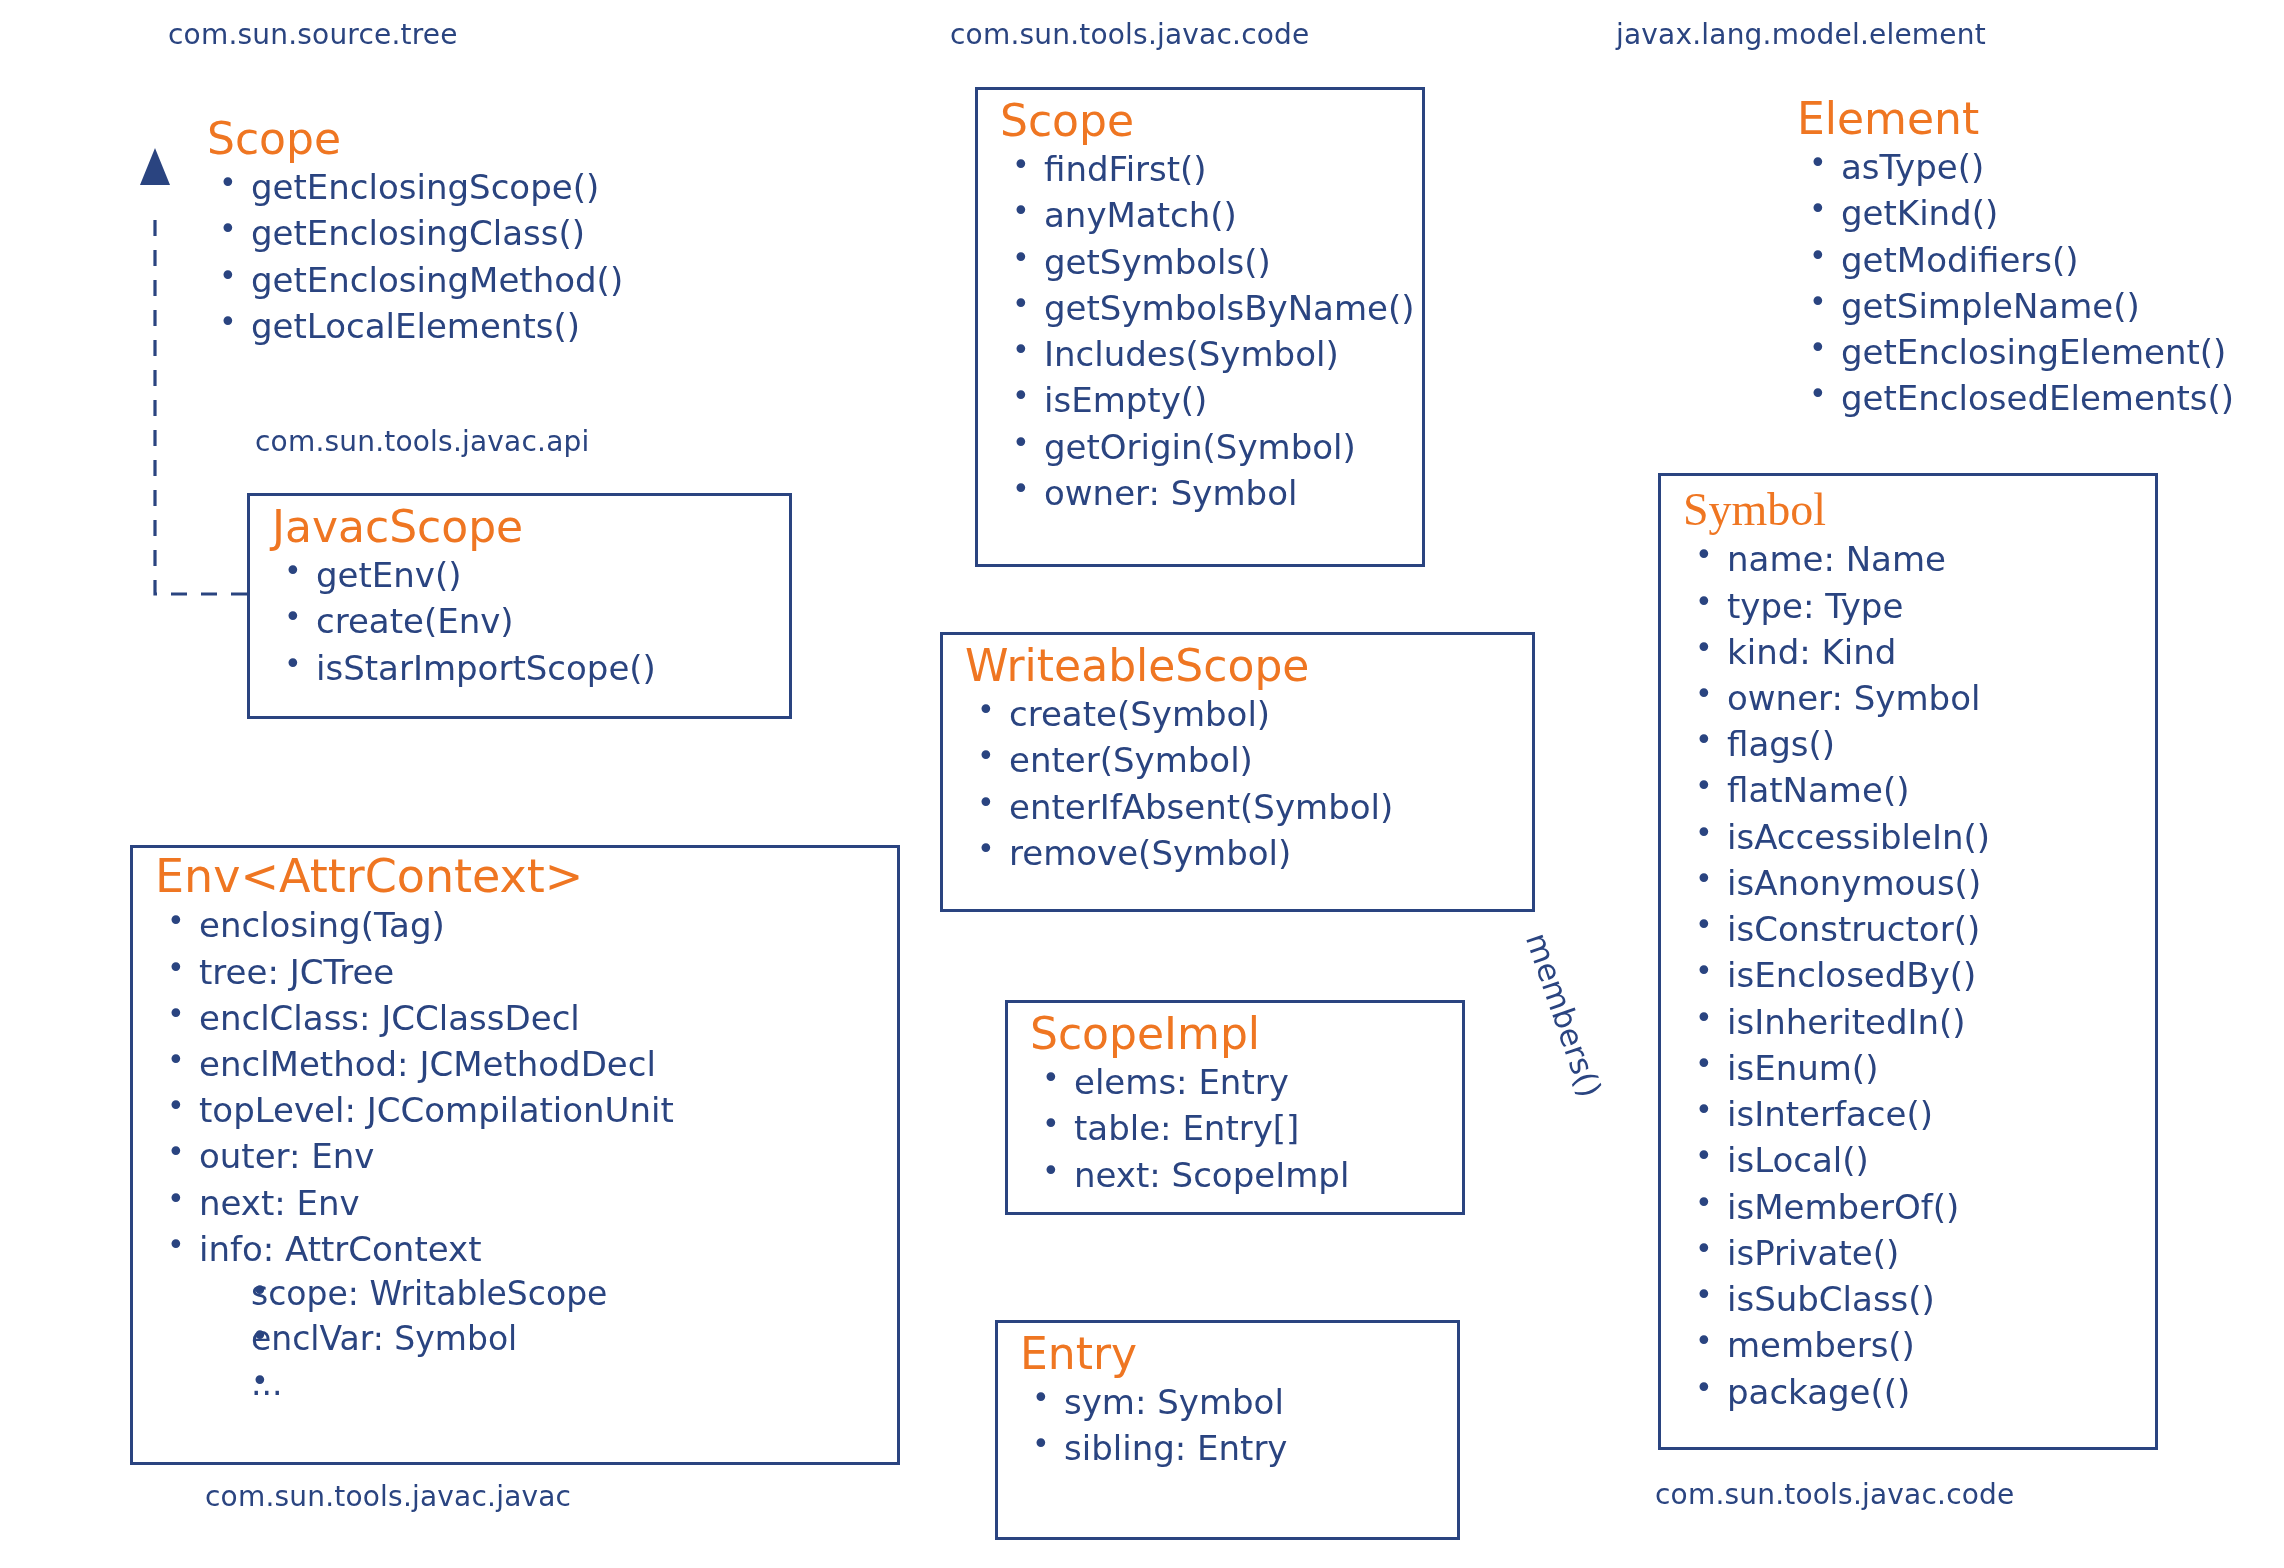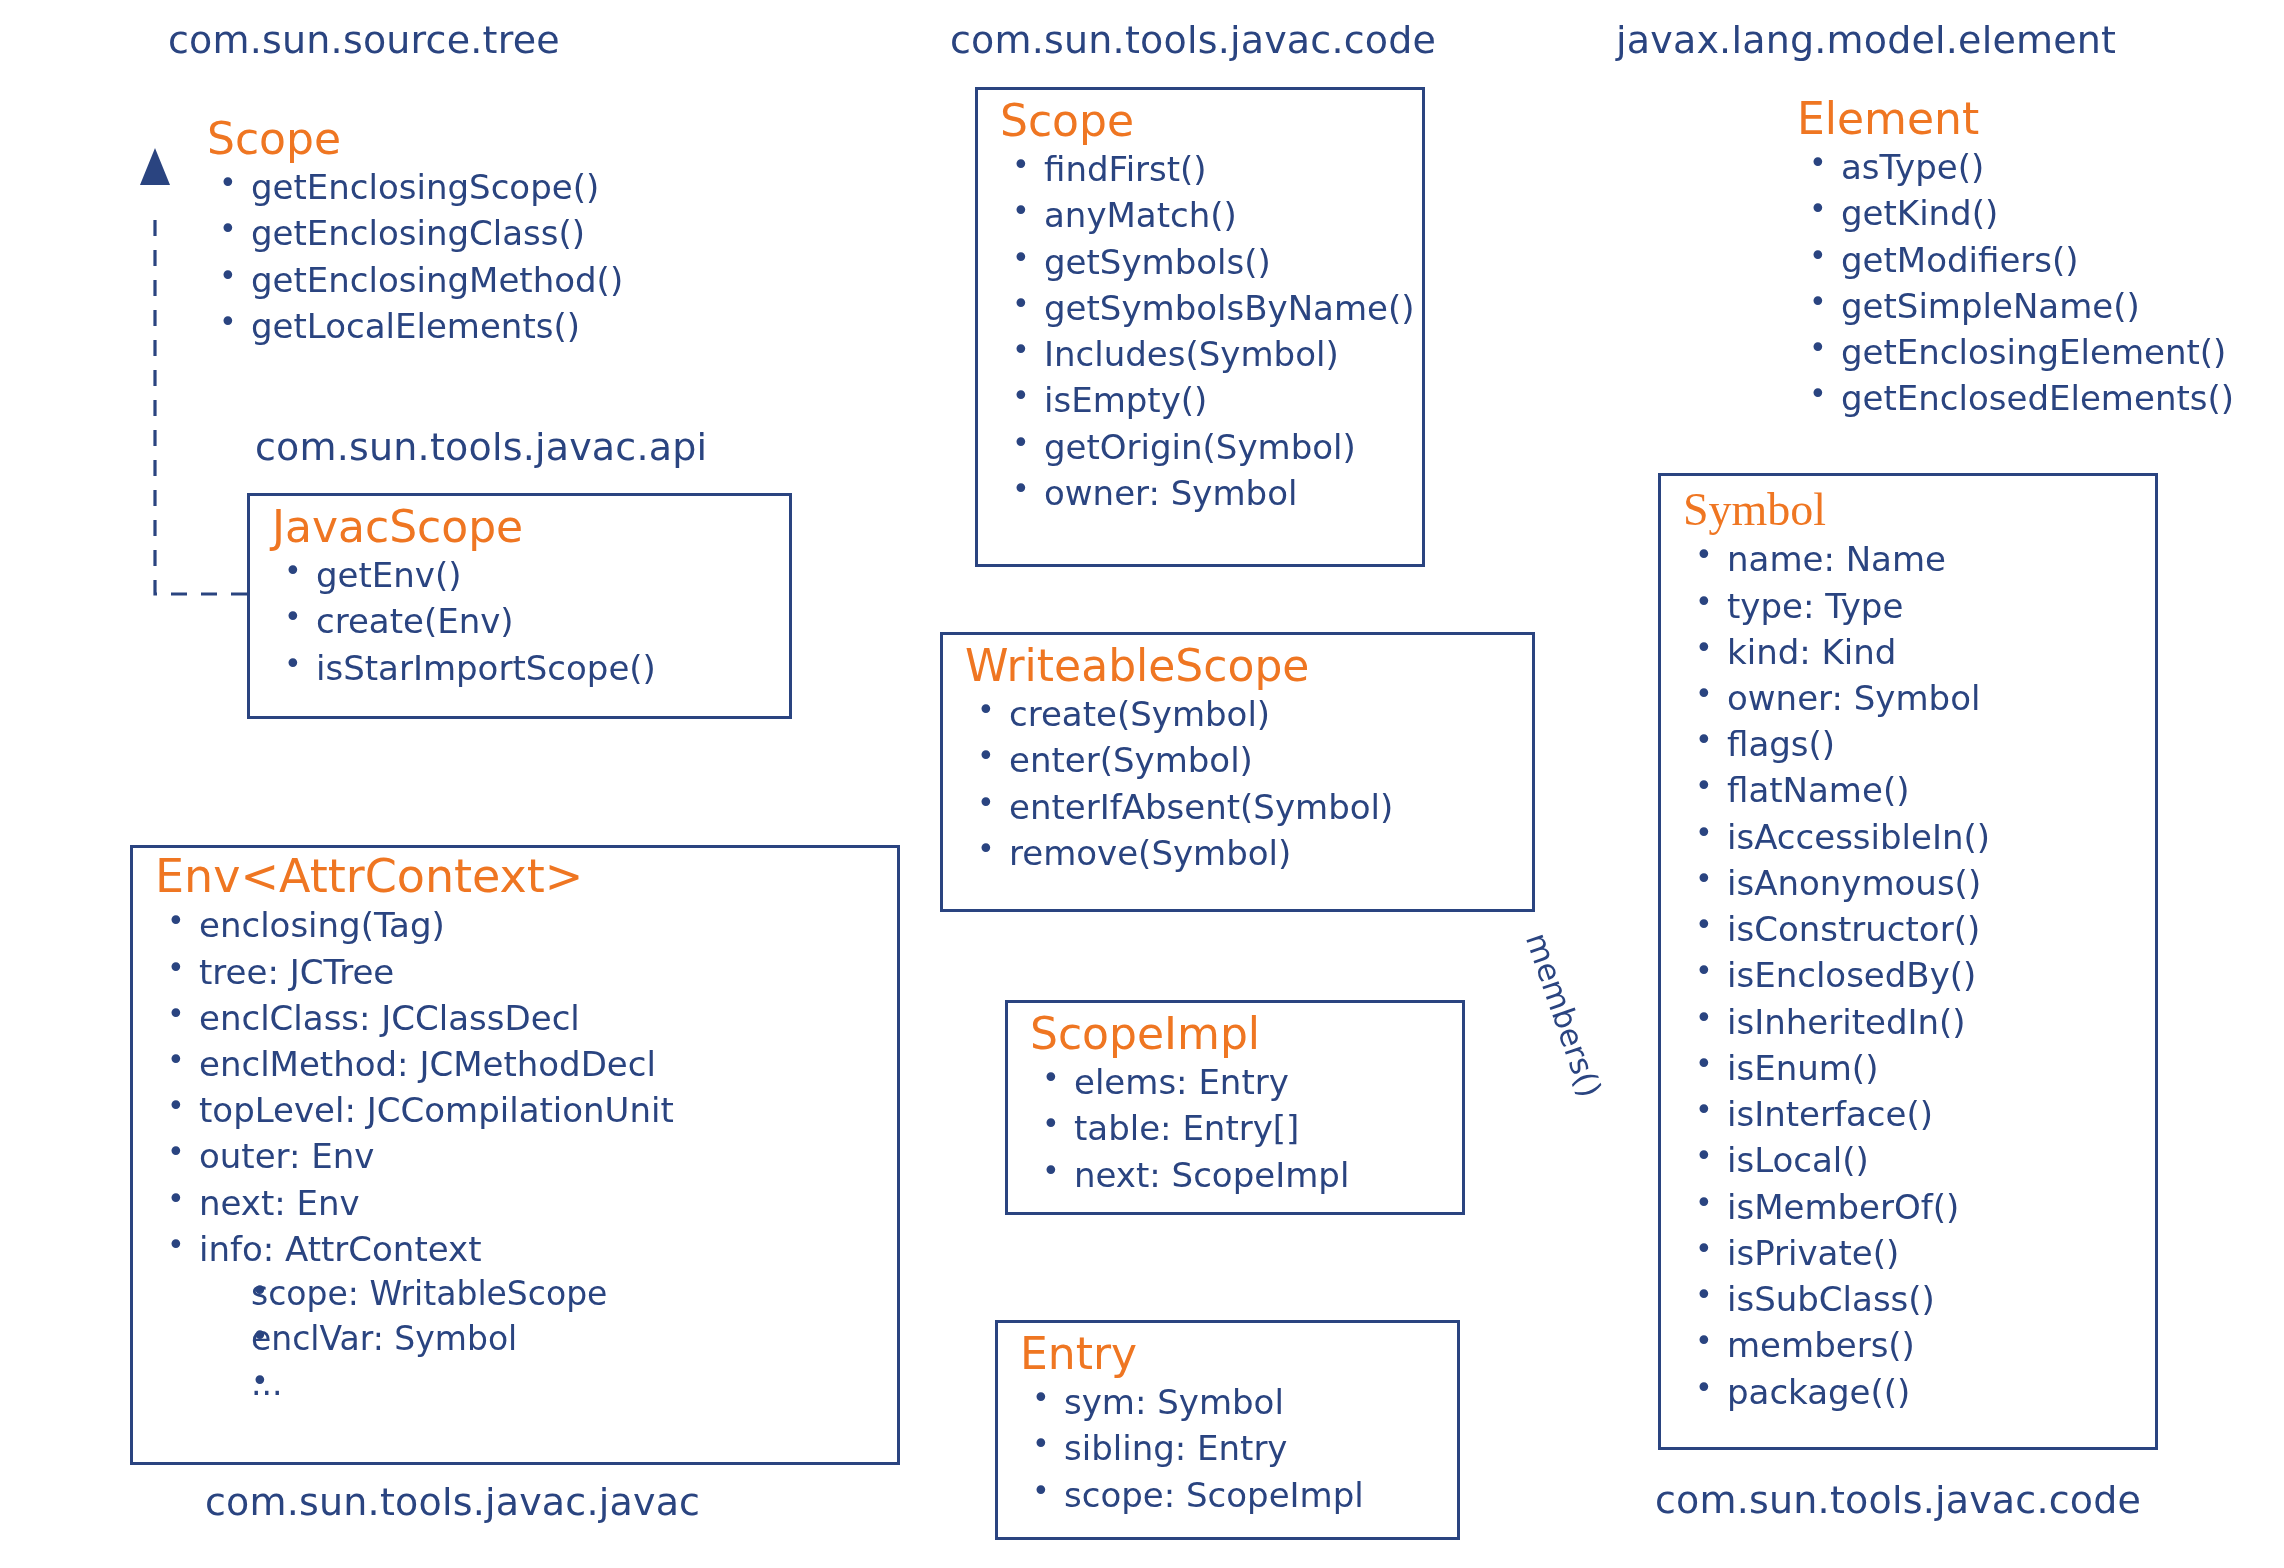--- a/index.html
+++ b/index.html
@@ -1,21 +1,21 @@
 <!DOCTYPE html>
 <html><head>
 <meta charset="utf-8">
 <style>
   html,body{margin:0;padding:0;background:#ffffff;}
   body{width:2284px;height:1568px;position:relative;overflow:hidden;
        font-family:"DejaVu Sans", sans-serif;}
   #stage{position:absolute;left:0;top:0;width:2284px;height:1568px;}
   svg.edges{position:absolute;left:0;top:0;width:2284px;height:1568px;pointer-events:none;}
 
-  .pkg{position:absolute;color:#2a4480;font-size:38px;letter-spacing:.2px;white-space:nowrap;}
+  .pkg{position:absolute;color:#2a4480;font-size:28px;letter-spacing:.2px;white-space:nowrap;}
 
   .cls{position:absolute;box-sizing:border-box;}
   .cls.boxed{border:3px solid #2a4480;background:#ffffff;}
   .cls .title{color:#ef7622;font-size:44px;line-height:1.05;padding:8px 0 2px 22px;white-space:nowrap;}
   .cls ul{list-style:none;margin:0;padding:0 0 10px 0;}
   .cls li{color:#2a4480;font-size:34px;line-height:1.36;white-space:nowrap;
           padding-left:66px;position:relative;}
   .cls li::before{content:"\2022";position:absolute;left:34px;top:-1px;font-size:30px;color:#2a4480;}
   .cls li.sub{padding-left:118px;font-size:33px;}
   .cls li.sub::before{left:118px;}
@@ -188,21 +188,20 @@
       <li>table: Entry[]</li>
       <li>next: ScopeImpl</li>
     </ul>
   </div>
 
   <div class="cls boxed" style="left:995px;top:1320px;width:465px;height:220px;">
     <div class="title">Entry</div>
     <ul>
       <li>sym: Symbol</li>
       <li>sibling: Entry</li>
-      <li>scope: ScopeImpl</li>
     </ul>
   </div>
 
   <div class="cls boxed" style="left:1658px;top:473px;width:500px;height:977px;">
     <div class="title" style="font-size:46px;padding-top:10px;font-family:Liberation Serif, serif;">Symbol</div>
     <ul>
       <li>name: Name</li>
       <li>type: Type</li>
       <li>kind: Kind</li>
       <li>owner: Symbol</li>

